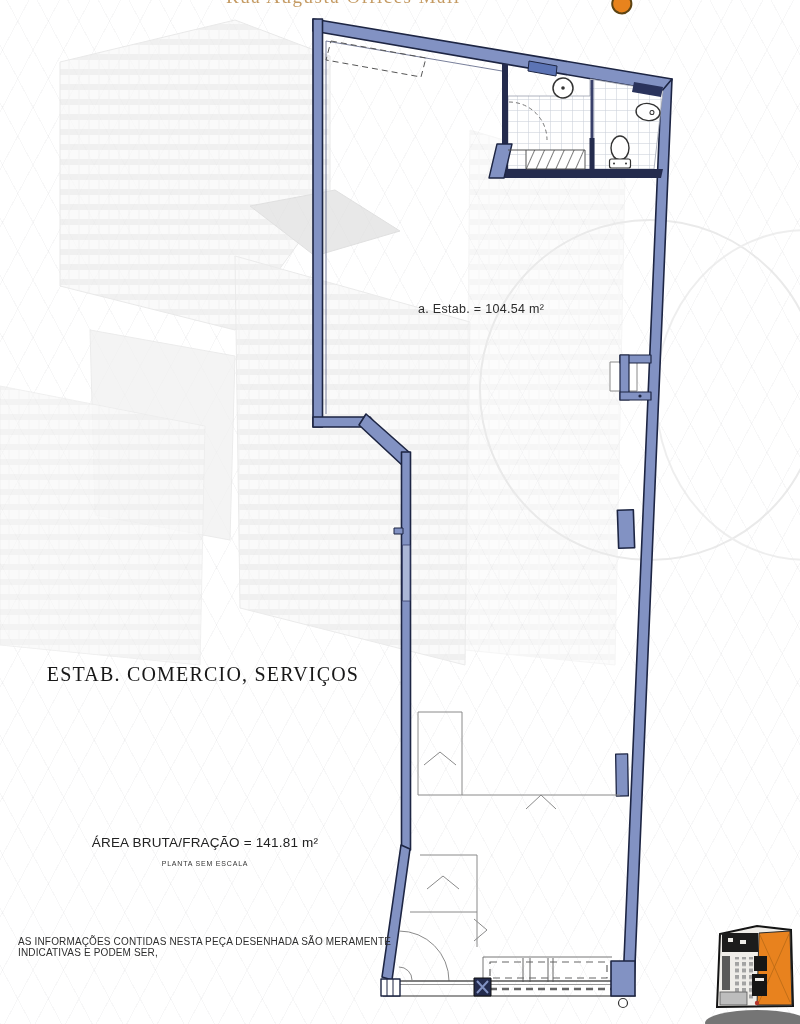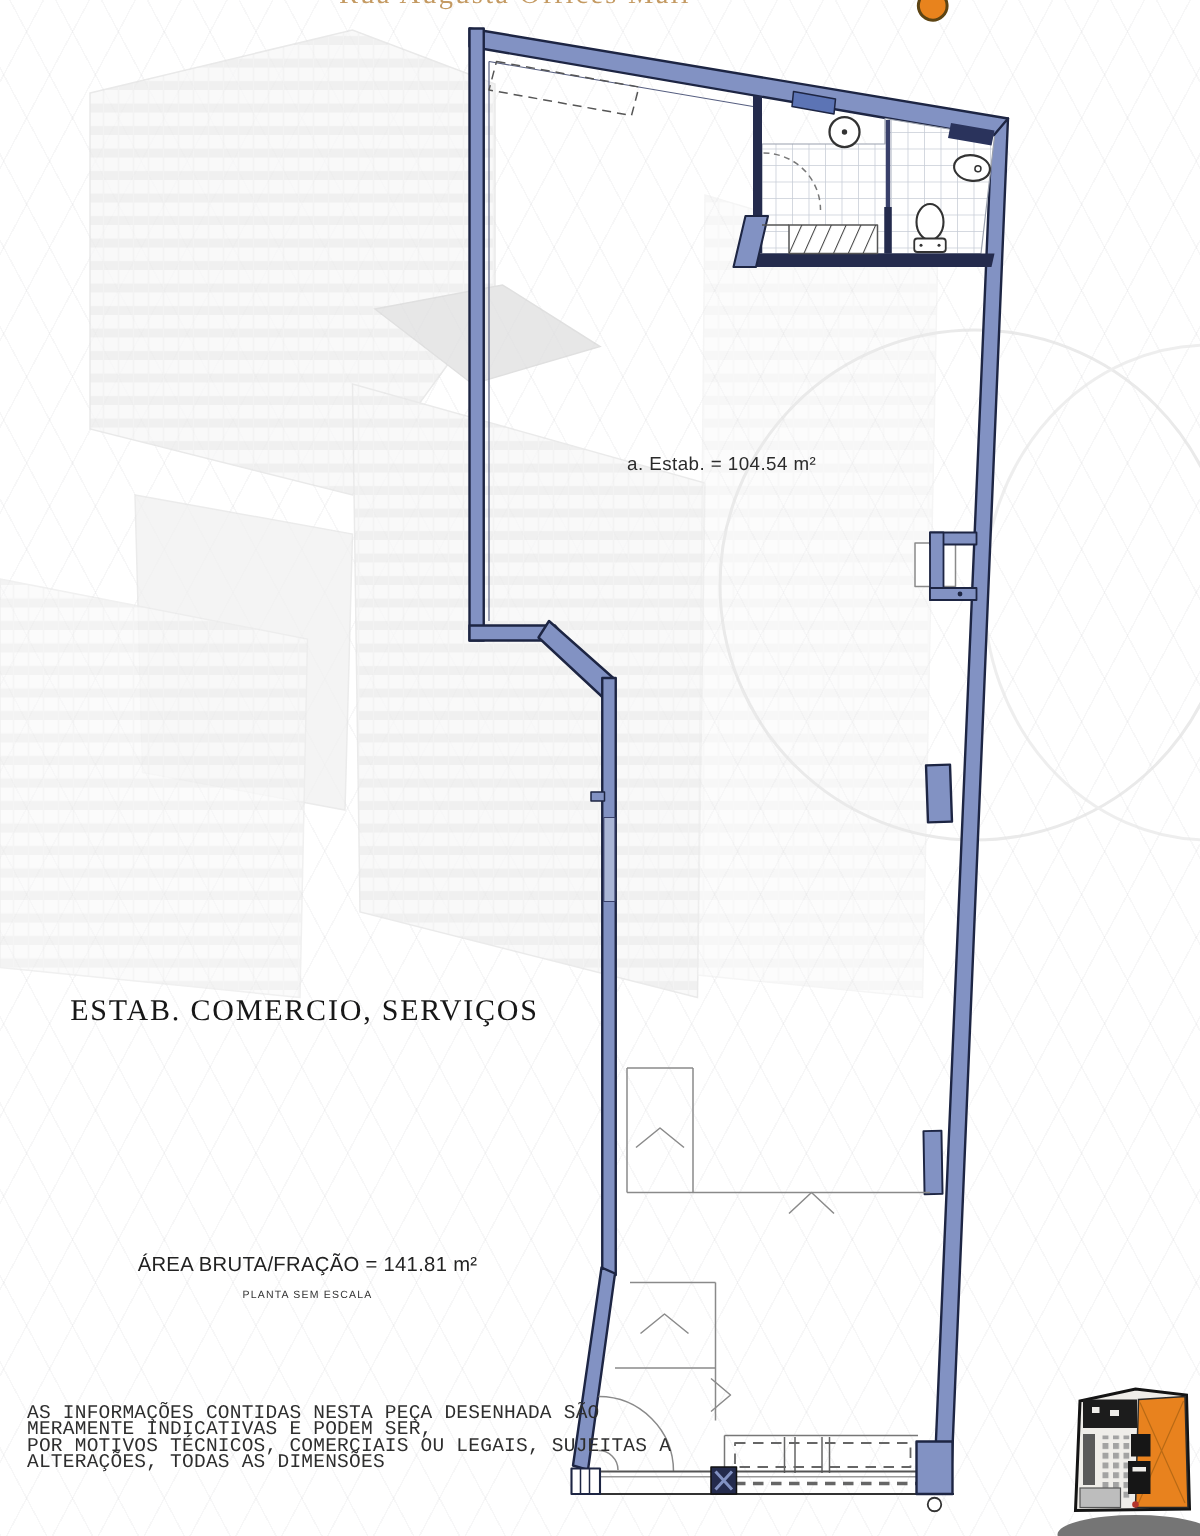--- a/index.html
+++ b/index.html
@@ -20,21 +20,21 @@
   }
   #estab-label{top:302px;left:418px;font-size:12.5px;color:#2b2b2b;letter-spacing:.3px;}
   #title-block{top:663px;left:28px;width:350px;text-align:center;}
   #title-line1{font-family:"Liberation Serif",serif;font-size:20px;letter-spacing:1.2px;color:#171717;}
   #title-line2{font-family:"Liberation Serif",serif;font-size:20px;letter-spacing:1px;color:#171717;margin-top:12px;}
   #title-line2 .fraction{font-family:"Liberation Sans",sans-serif;font-weight:bold;font-size:19px;}
   #area-block{top:802px;left:45px;width:320px;text-align:center;color:#222;margin-top:33px;}
   #area-line1{font-size:13.5px;letter-spacing:.2px;}
   #area-line2{font-size:12.5px;margin-top:5px;}
   #area-line3{font-size:7px;letter-spacing:.8px;margin-top:10px;color:#333;}
-  #disclaimer{top:936px;left:18px;width:430px;font-size:13px;line-height:11px;color:#2e2e2e;letter-spacing:.15px;font-family:Liberation Mono, monospace;}
+  #disclaimer{top:936px;left:18px;width:430px;font-size:10px;line-height:11px;color:#2e2e2e;letter-spacing:.15px;}
 </style>
 </head>
 <body>
 
 <svg id="plan-svg" width="800" height="1024" viewBox="0 0 800 1024">
   <defs>
     <pattern id="tiles" width="11" height="11" patternUnits="userSpaceOnUse">
       <path d="M11 0 H0 V11" fill="none" stroke="#c6ccd6" stroke-width="1"></path>
     </pattern>
     <pattern id="hatch" width="9" height="22" patternUnits="userSpaceOnUse" patternTransform="rotate(24)">
@@ -189,14 +189,13 @@
   <div id="title-line1">ESTAB. COMERCIO, SERVIÇOS</div>
 </div>
 
 <div id="area-block" class="abs txt">
   <div id="area-line1">ÁREA BRUTA/FRAÇÃO = 141.81 m²</div>
   <div id="area-line3">PLANTA SEM ESCALA</div>
 </div>
 
 <div id="disclaimer" class="abs txt">
   <div>AS INFORMAÇÕES CONTIDAS NESTA PEÇA DESENHADA SÃO MERAMENTE INDICATIVAS E PODEM SER,</div>
-  <div>POR MOTIVOS TÉCNICOS, COMERCIAIS OU LEGAIS, SUJEITAS A ALTERAÇÕES, TODAS AS DIMENSÕES</div>
 </div>
 
 </body></html>

